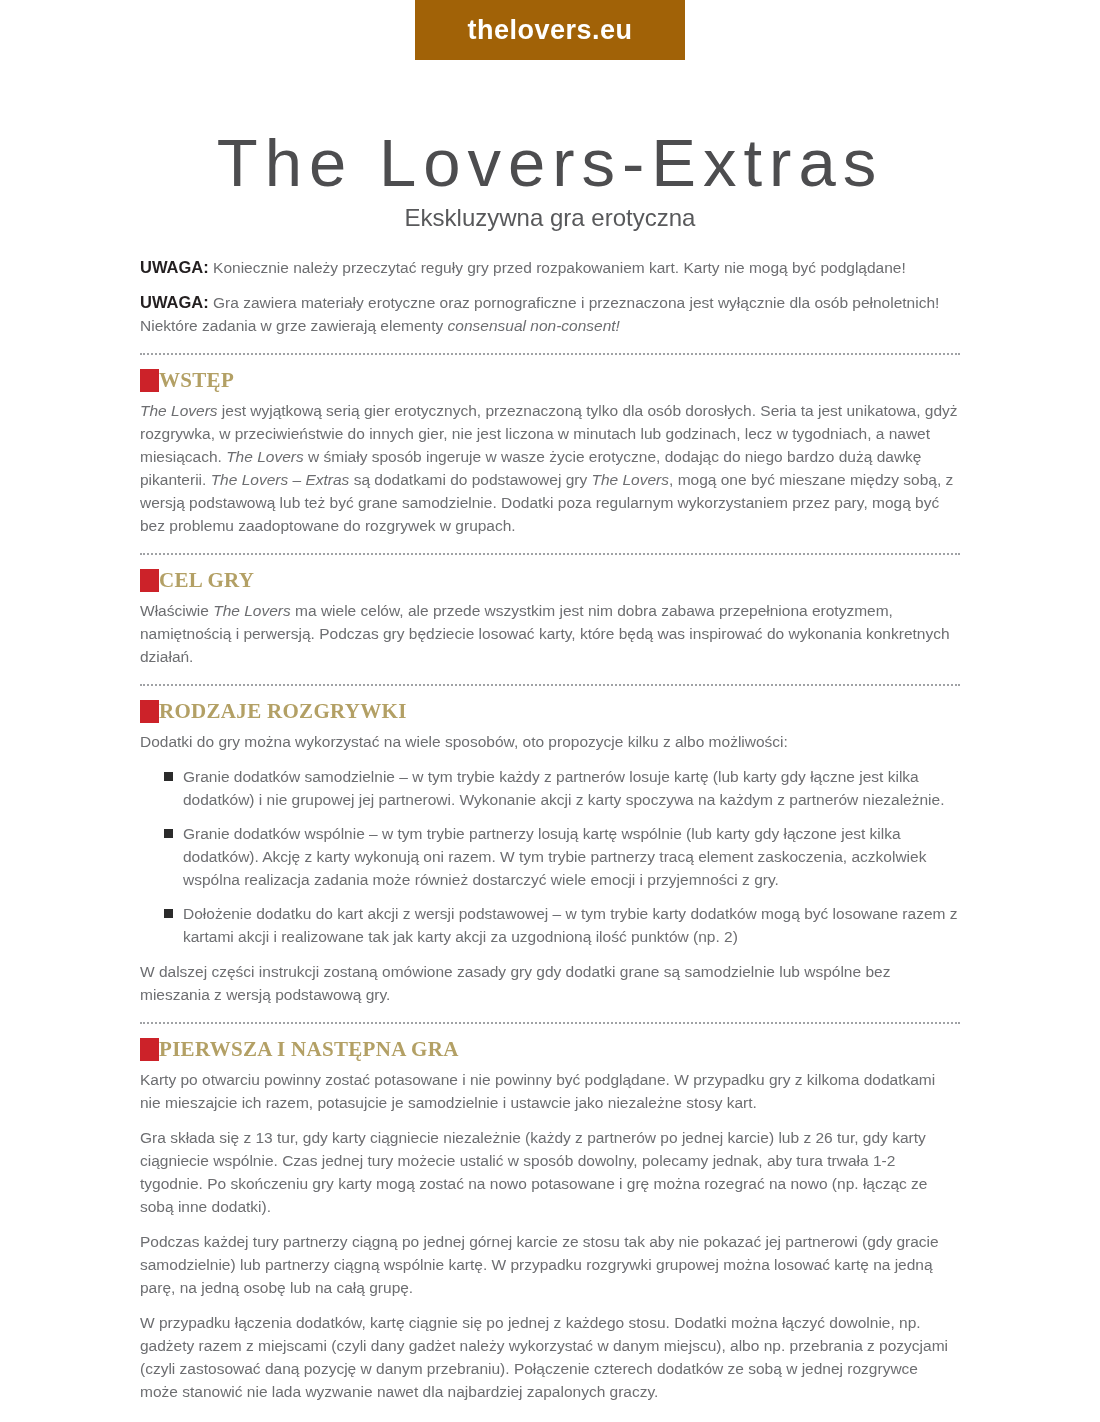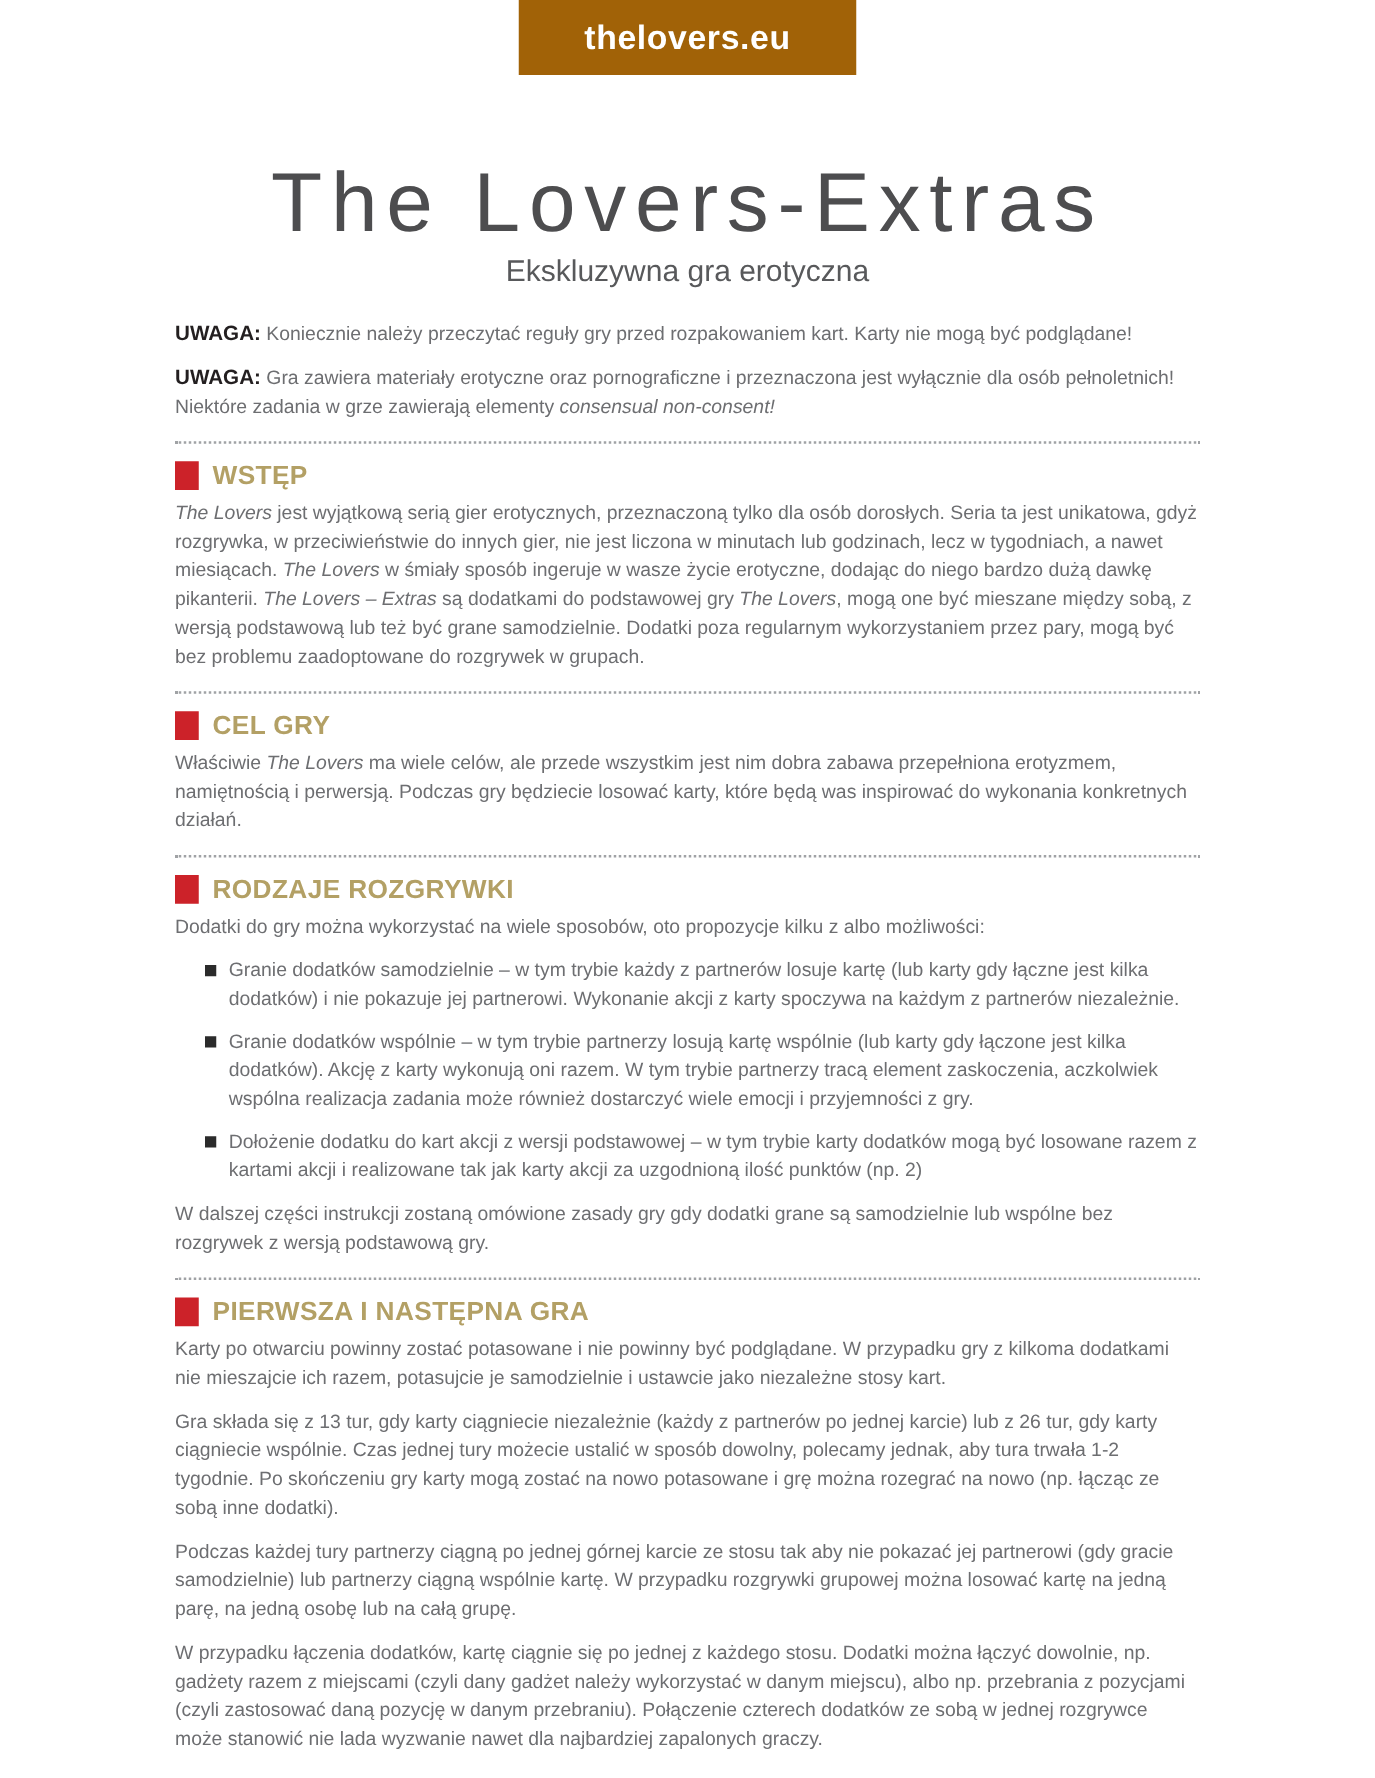--- a/index.html
+++ b/index.html
@@ -65,22 +65,22 @@
   .em { font-style: italic; }
   .divider {
     border: 0;
     border-bottom: 2px dotted #a0a2a5;
     height: 0;
     margin: 16px 0 14px 0;
   }
   .section-heading {
     display: flex;
     align-items: center;
-    gap: 11px;
     margin: 14px 0 7px 0;
+    font-family: Liberation Serif, serif;
   }
   .section-marker {
     width: 19px;
     height: 23px;
     background: #cc2229;
     flex: 0 0 auto;
   }
   .section-heading h2 {
     margin: 0;
     font-size: 21px;
@@ -144,32 +144,32 @@
     <div class="divider"></div>
 
     <div class="section-heading">
       <span class="section-marker"></span>
       <h2>RODZAJE ROZGRYWKI</h2>
     </div>
     <p>Dodatki do gry można wykorzystać na wiele sposobów, oto propozycje kilku z albo możliwości:</p>
     <ul class="bullets">
       <li>
           <span class="bullet-square"></span>
-          <span>Granie dodatków samodzielnie – w tym trybie każdy z partnerów losuje kartę (lub karty gdy łączne jest kilka dodatków) i nie pokazuje jej partnerowi. Wykonanie akcji z karty spoczywa na każdym z partnerów niezależnie.</span>
+          <span>Granie dodatków samodzielnie – w tym trybie każdy z partnerów losuje kartę (lub karty gdy łączne jest kilka dodatków) i nie grupowej jej partnerowi. Wykonanie akcji z karty spoczywa na każdym z partnerów niezależnie.</span>
         </li>
       <li>
           <span class="bullet-square"></span>
           <span>Granie dodatków wspólnie – w tym trybie partnerzy losują kartę wspólnie (lub karty gdy łączone jest kilka dodatków). Akcję z karty wykonują oni razem. W tym trybie partnerzy tracą element zaskoczenia, aczkolwiek wspólna realizacja zadania może również dostarczyć wiele emocji i przyjemności z gry.</span>
         </li>
       <li>
           <span class="bullet-square"></span>
           <span>Dołożenie dodatku do kart akcji z wersji podstawowej – w tym trybie karty dodatków mogą być losowane razem z kartami akcji i realizowane tak jak karty akcji za uzgodnioną ilość punktów (np. 2)</span>
         </li>
     </ul>
-    <p>W dalszej części instrukcji zostaną omówione zasady gry gdy dodatki grane są samodzielnie lub wspólne bez rozgrywek z wersją podstawową gry.</p>
+    <p>W dalszej części instrukcji zostaną omówione zasady gry gdy dodatki grane są samodzielnie lub wspólne bez mieszania z wersją podstawową gry.</p>
 
     <div class="divider"></div>
 
     <div class="section-heading">
       <span class="section-marker"></span>
       <h2>PIERWSZA I NASTĘPNA GRA</h2>
     </div>
     <p>Karty po otwarciu powinny zostać potasowane i nie powinny być podglądane. W przypadku gry z kilkoma dodatkami nie mieszajcie ich razem, potasujcie je samodzielnie i ustawcie jako niezależne stosy kart.</p>
     <p>Gra składa się z 13 tur, gdy karty ciągniecie niezależnie (każdy z partnerów po jednej karcie) lub z 26 tur, gdy karty ciągniecie wspólnie. Czas jednej tury możecie ustalić w sposób dowolny, polecamy jednak, aby tura trwała 1-2 tygodnie. Po skończeniu gry karty mogą zostać na nowo potasowane i grę można rozegrać na nowo (np. łącząc ze sobą inne dodatki).</p>
     <p>Podczas każdej tury partnerzy ciągną po jednej górnej karcie ze stosu tak aby nie pokazać jej partnerowi (gdy gracie samodzielnie) lub partnerzy ciągną wspólnie kartę. W przypadku rozgrywki grupowej można losować kartę na jedną parę, na jedną osobę lub na całą grupę.</p>

